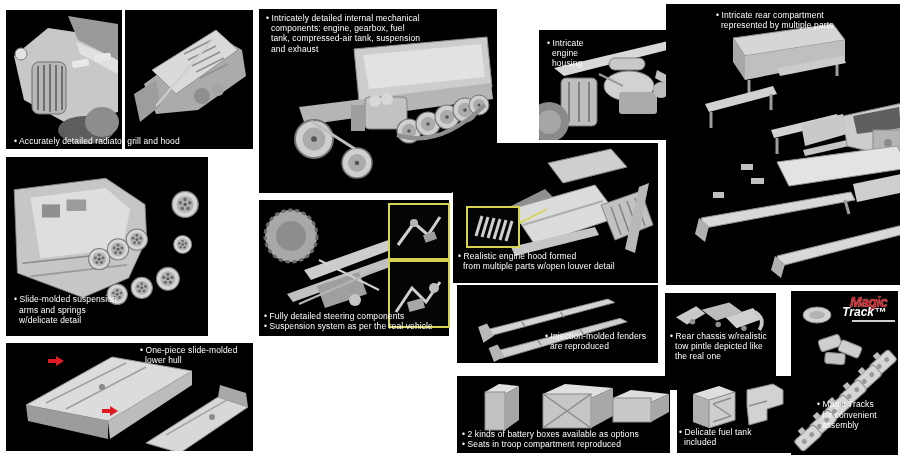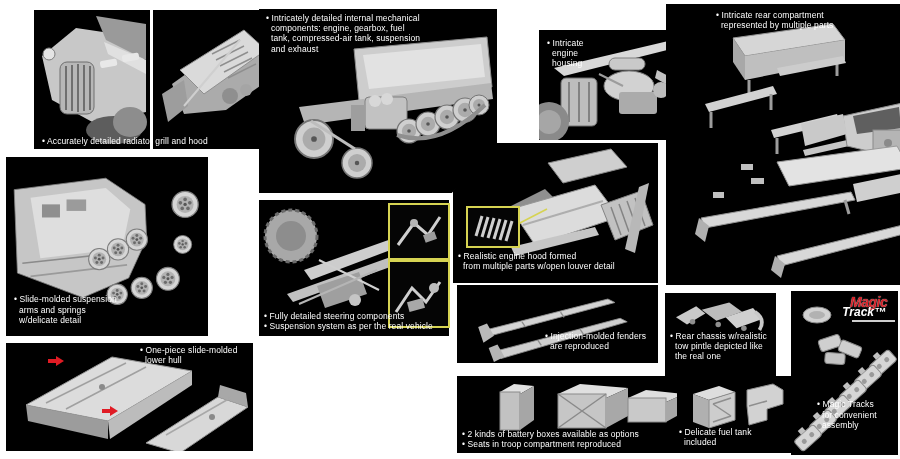--- a/index.html
+++ b/index.html
@@ -9,33 +9,33 @@
     font-family:"Liberation Sans", sans-serif;
   }
   .panel{position:absolute;background:#000000;}
   .panel svg{position:absolute;left:0;top:0;width:100%;height:100%;display:block;}
   .cap{
     position:absolute;color:#ffffff;
     font-size:8.5px;line-height:1.2;letter-spacing:.1px;
     white-space:pre-wrap;z-index:5;
   }
   
-  #p-radiator   {left:6px;  top:10px;  width:247px; height:139px;margin-left:28px;}
+  #p-radiator   {left:6px;  top:10px;  width:247px; height:139px;}
   #p-suspension {left:6px;  top:157px; width:202px; height:179px;}
   #p-hull       {left:6px;  top:343px; width:247px; height:108px;}
   #p-internal   {left:259px;top:9px;   width:238px; height:184px;
                  clip-path:polygon(0 0,100% 0,100% 73%,81% 100%,0 100%);}
   #p-engine-housing{left:501px;top:30px;width:157px;height:110px;margin-left:38px;}
   #p-steering   {left:259px;top:200px; width:190px; height:136px;}
   #p-hood       {left:453px;top:143px; width:205px; height:140px;
                  clip-path:polygon(20% 0,100% 0,100% 100%,0 100%,0 34%);}
   #p-rear-comp  {left:666px;top:4px;   width:268px; height:281px;}
   #p-fenders    {left:457px;top:285px; width:201px; height:78px;}
   #p-rear-chassis{left:665px;top:293px;width:111px; height:97px;}
-  #p-battery    {left:457px;top:376px; width:213px; height:77px;padding-left:30px;}
+  #p-battery    {left:457px;top:376px; width:213px; height:77px;}
   #p-fueltank   {left:677px;top:376px; width:114px; height:77px;}
   #p-magic      {left:791px;top:291px; width:107px; height:164px;}
 
   .divider{position:absolute;left:116px;top:0;width:3px;height:100%;background:#fff;z-index:4;}
 
   .inset{position:absolute;border:2px solid #d6d352;background:#050505;z-index:3;}
 
   .magic-logo{position:absolute;right:3px;top:4px;z-index:6;text-align:center;line-height:1;}
   .magic-logo .magic{
     display:block;color:#d42027;font-style:italic;font-weight:bold;font-size:14px;

